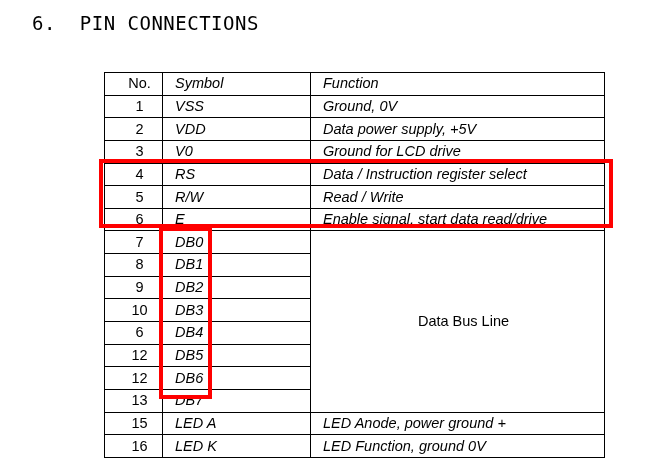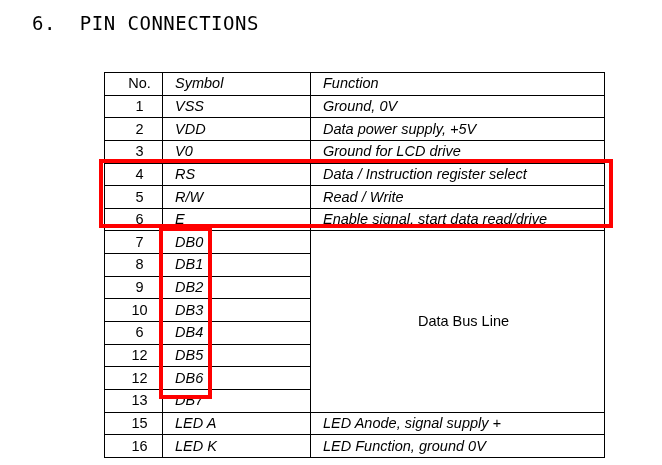--- a/index.html
+++ b/index.html
@@ -192,21 +192,21 @@
       </tr>
 
       <tr>
         <td class="cell-no">13</td>
         <td class="cell-symbol">DB7</td>
       </tr>
 
       <tr>
         <td class="cell-no">15</td>
         <td class="cell-symbol">LED A</td>
-        <td class="cell-func">LED Anode, signal supply +</td>
+        <td class="cell-func">LED Anode, power ground +</td>
       </tr>
 
       <tr>
         <td class="cell-no">16</td>
         <td class="cell-symbol">LED K</td>
         <td class="cell-func">LED Function, ground 0V</td>
       </tr>
     </tbody>
   </table>
 </div>

